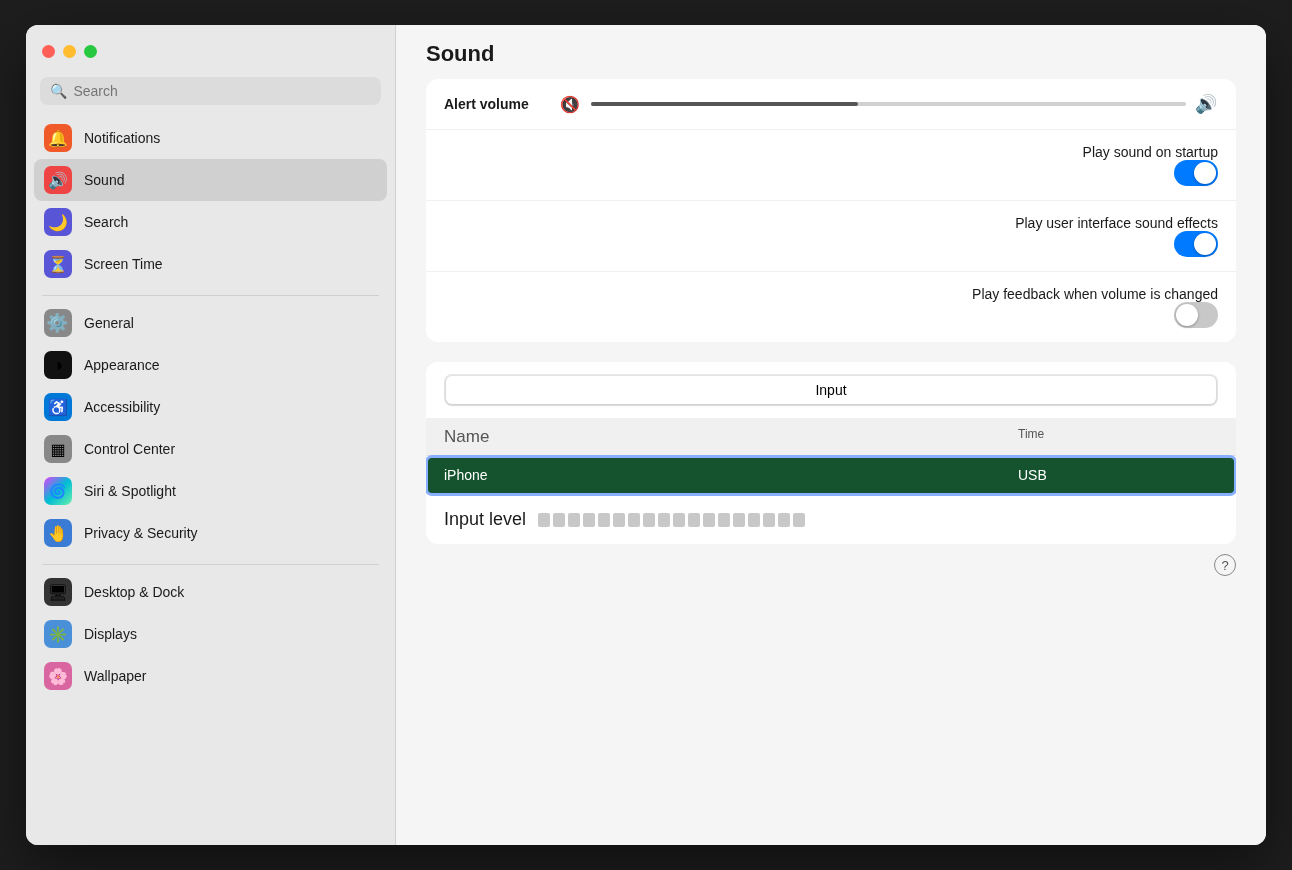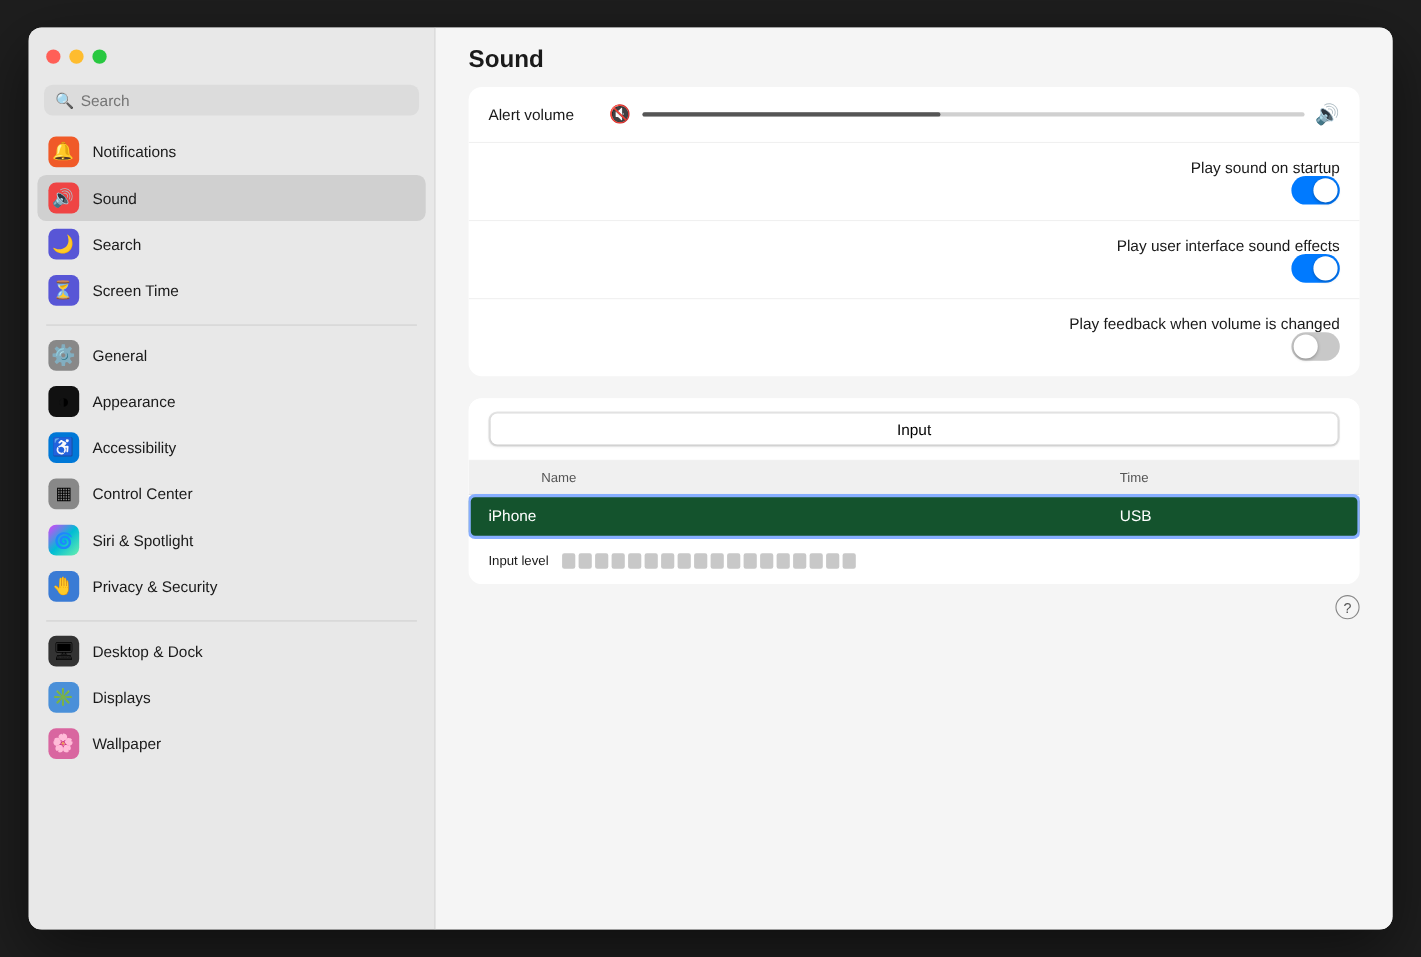--- a/index.html
+++ b/index.html
@@ -191,20 +191,21 @@
     .toggle.on .toggle-knob { left: 20px; }
     .toggle.off .toggle-knob { left: 2px; }
 
     
     .alert-volume-row {
       display: flex;
       align-items: center;
       padding: 14px 18px;
       gap: 12px;
       border-bottom: 1px solid #f0f0f0;
+      font-weight: bold;
     }
 
     .volume-slider-track {
       flex: 1;
       height: 4px;
       background: #d0d0d0;
       border-radius: 2px;
       position: relative;
     }
 
@@ -251,24 +252,23 @@
 
     .table-header {
       display: flex;
       padding: 8px 18px;
       background: #f0f0f0;
       border-bottom: 1px solid #e0e0e0;
     }
 
     .table-header-name {
       flex: 1;
-      font-size: 12px;
+      font-size: 17px;
       font-weight: 500;
       color: #555;
-      margin-left: 48px;
     }
 
     .table-header-type {
       width: 200px;
       font-size: 12px;
       font-weight: 500;
       color: #555;
     }
 
     .table-row-item {
@@ -304,21 +304,21 @@
 
     
     .input-level-row {
       display: flex;
       align-items: center;
       padding: 14px 18px;
       gap: 12px;
     }
 
     .input-level-label {
-      font-size: 12px;
+      font-size: 18px;
       color: #1a1a1a;
       white-space: nowrap;
     }
 
     .level-bars {
       display: flex;
       gap: 3px;
       align-items: center;
       flex: 1;
     }

